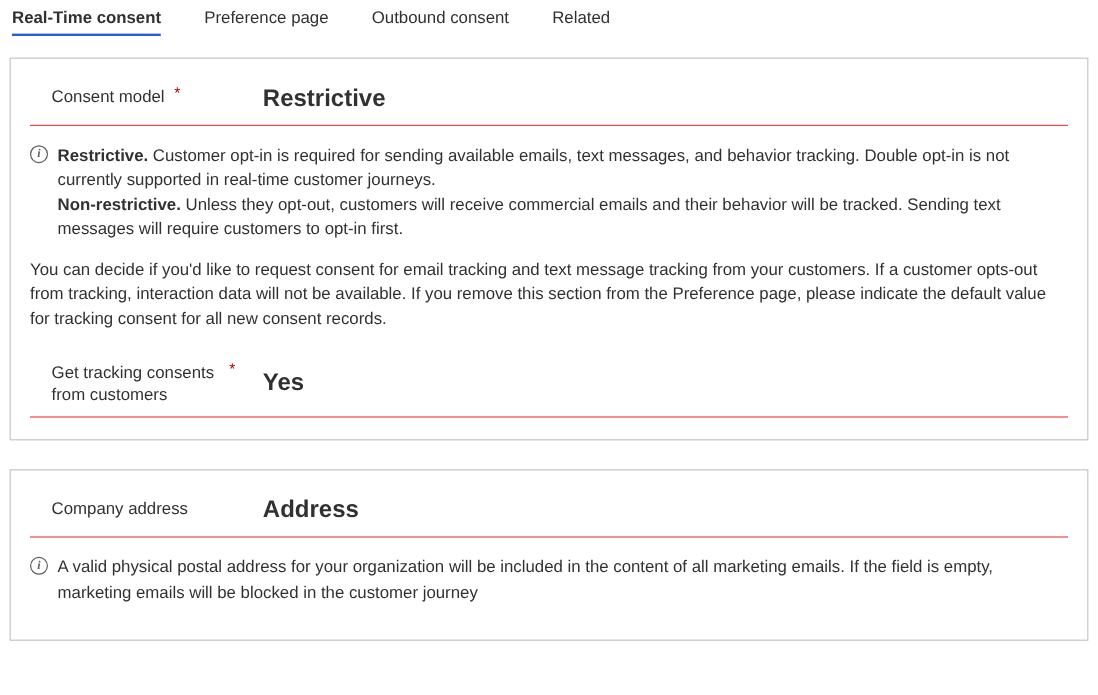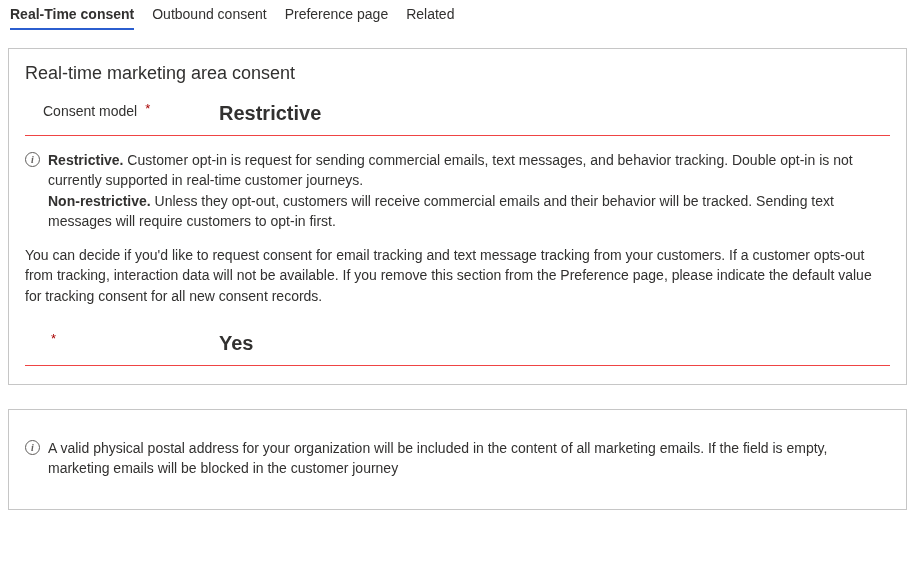--- a/index.html
+++ b/index.html
@@ -6,21 +6,21 @@
     body {
       font-family: "Segoe UI", -apple-system, sans-serif;
       font-size: 14px;
       color: #323130;
       background: #fff;
       padding: 4px 8px;
     }
 
     .tabs {
       display: flex;
-      gap: 18px;
+      gap: 36px;
       padding: 0 2px 6px 2px;
       margin-bottom: 12px;
     }
     .tab {
       font-size: 14px;
       color: #323130;
       padding: 2px 0 6px 0;
       cursor: pointer;
       border-bottom: 2px solid transparent;
     }
@@ -120,55 +120,61 @@
       color: #323130;
       line-height: 1.45;
       margin: 14px 0 18px 0;
     }
   </style>
 </head>
 <body>
 
 <div class="tabs">
   <div class="tab active">Real-Time consent</div>
+  <div class="tab">Preference page</div>
   <div class="tab">Outbound consent</div>
-  <div class="tab">Preference page</div>
   <div class="tab">Related</div>
 </div>
 
 <div class="panel">
-  <div class="panel-title">Real-time marketing area consent</div>
 
 
   <div class="field-row">
     <div class="field-label-wrap">
       <span class="field-label">Consent model</span>
       <span class="req">*</span>
     </div>
     <div class="field-value">Restrictive</div>
   </div>
 
   <div class="info-block">
     <span class="info-icon">i</span>
     <div class="info-text">
-      <span class="bold">Restrictive.</span><span> Customer opt-in is request for sending commercial emails, text messages, and behavior tracking. Double opt-in is not currently supported in real-time customer journeys.</span><br>
+      <span class="bold">Restrictive.</span><span> Customer opt-in is required for sending available emails, text messages, and behavior tracking. Double opt-in is not currently supported in real-time customer journeys.</span><br>
       <span class="bold">Non-restrictive.</span><span> Unless they opt-out, customers will receive commercial emails and their behavior will be tracked. Sending text messages will require customers to opt-in first.</span>
     </div>
   </div>
 
   <div class="sub-desc">You can decide if you'd like to request consent for email tracking and text message tracking from your customers. If a customer opts-out from tracking, interaction data will not be available. If you remove this section from the Preference page, please indicate the default value for tracking consent for all new consent records.</div>
 
   <div class="field-row twoline">
     <div class="field-label-wrap">
+      <span class="field-label">Get tracking consents from customers</span>
       <span class="req">*</span>
     </div>
     <div class="field-value">Yes</div>
   </div>
 </div>
 
 <div class="panel">
 
+  <div class="field-row">
+    <div class="field-label-wrap">
+      <span class="field-label">Company address</span>
+    </div>
+    <div class="field-value">Address</div>
+  </div>
 
   <div class="info-block">
     <span class="info-icon">i</span>
     <div class="info-text">A valid physical postal address for your organization will be included in the content of all marketing emails. If the field is empty, marketing emails will be blocked in the customer journey</div>
   </div>
 </div>
 
 </body></html>

